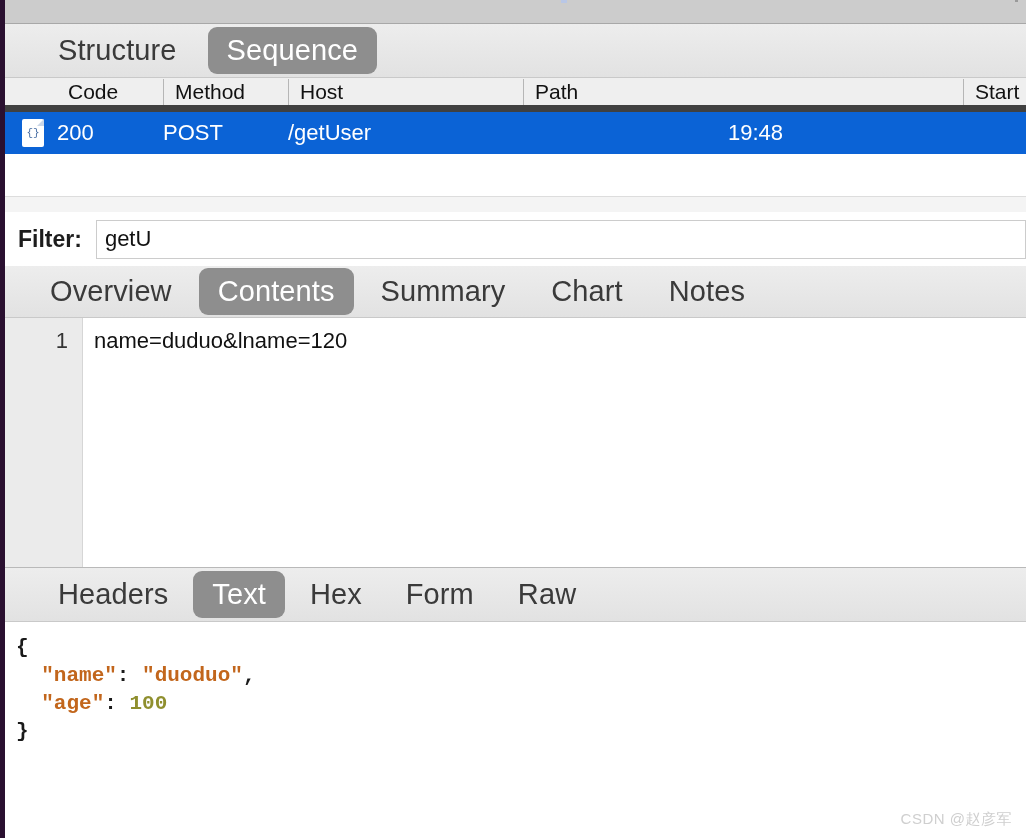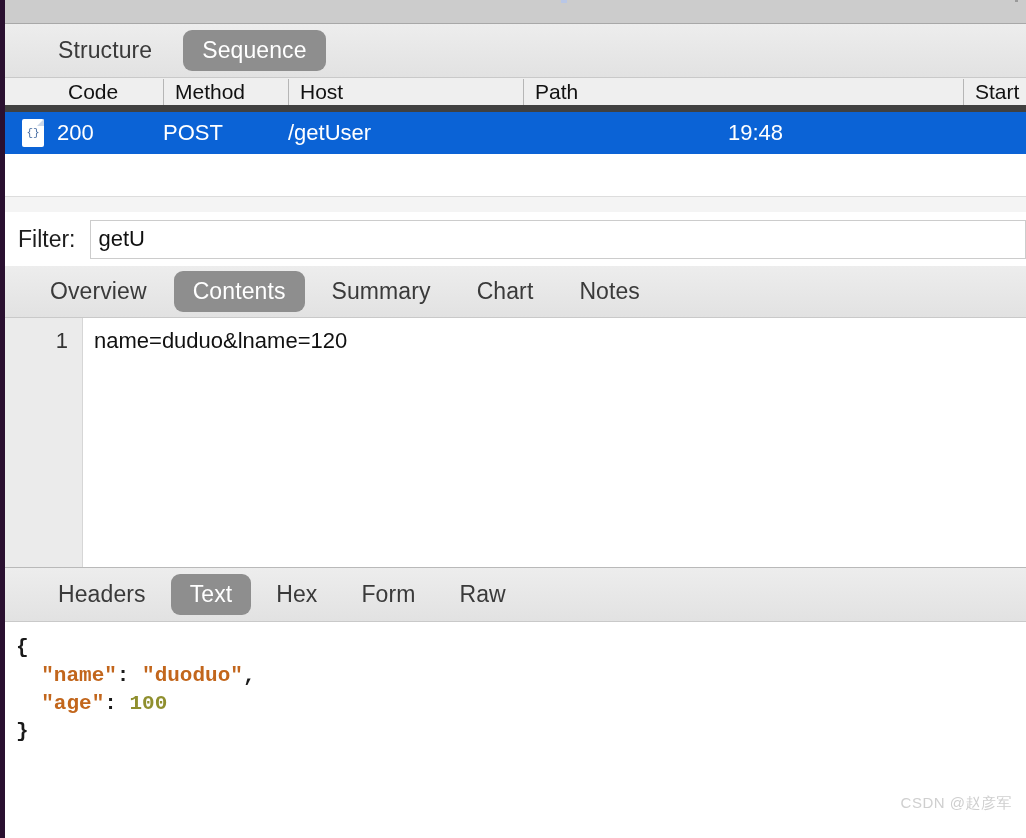--- a/index.html
+++ b/index.html
@@ -41,21 +41,21 @@
     display: flex;
     align-items: center;
     background: linear-gradient(to bottom, #ededed, #e2e2e2);
     border-bottom: 1px solid #c9c9c9;
   }
   .segbar.top { height: 54px; padding-left: 34px; gap: 12px; }
   .segbar.mid { height: 52px; padding-left: 26px; gap: 8px; }
   .segbar.bot { height: 54px; padding-left: 34px; gap: 6px; }
 
   .seg {
-    font-size: 23px;
+    font-size: 29px;
     color: #3a3a3a;
     padding: 7px 19px;
     border-radius: 9px;
     white-space: nowrap;
     letter-spacing: 0.1px;
   }
   .seg.active {
     background: #8e8e8e;
     color: #ffffff;
   }
@@ -127,20 +127,21 @@
     height: 54px;
     display: flex;
     align-items: center;
     background: #ffffff;
     padding-left: 13px;
   }
   .filter-label {
     font-size: 23px;
     color: #1d1d1d;
     margin-right: 14px;
+    font-weight: bold;
   }
   .filter-input {
     flex: 1;
     height: 39px;
     border: 1px solid #cccccc;
     background: #ffffff;
     font-size: 22px;
     color: #111111;
     padding: 0 8px;
     font-family: "Liberation Sans", sans-serif;
@@ -186,21 +187,21 @@
   }
   .tok-punct { color: #1a1a1a; font-weight: bold; }
   .tok-key   { color: #c2661c; font-weight: bold; }
   .tok-str   { color: #c2661c; font-weight: bold; }
   .tok-num   { color: #8f8f2e; font-weight: bold; }
 
   
   .watermark {
     position: absolute;
     right: 14px;
-    bottom: 25px;
+    bottom: 9px;
     font-size: 15px;
     color: #cfcfcf;
     letter-spacing: 0.5px;
     user-select: none;
   }
 </style>
 </head>
 <body>
 
 <div id="app">

